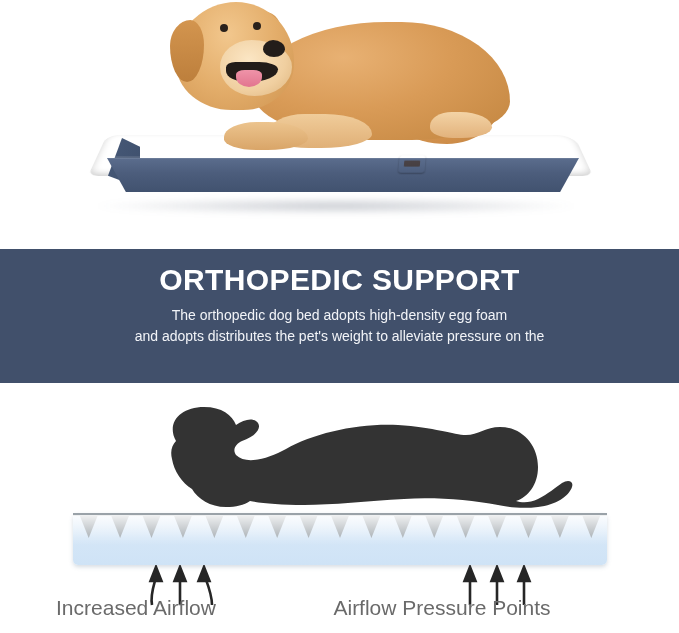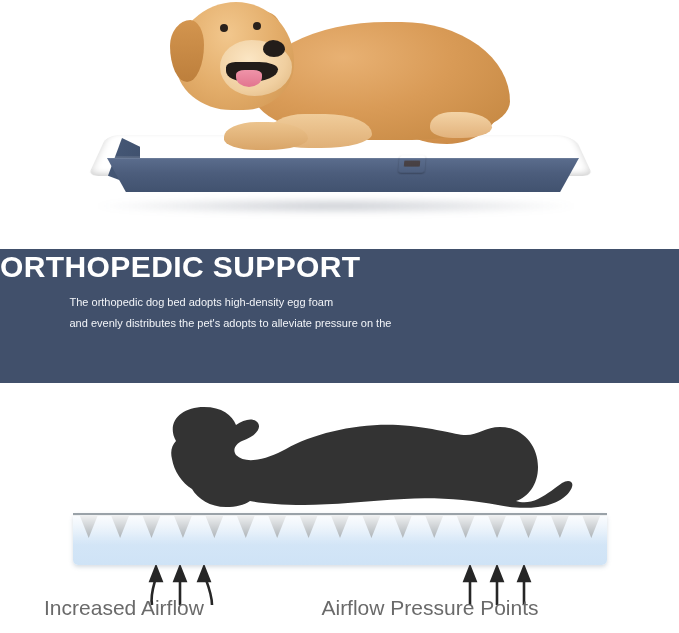--- a/index.html
+++ b/index.html
@@ -225,34 +225,36 @@
 
   
   .banner {
     position: absolute;
     left: 0;
     top: 249px;
     width: 679px;
     height: 134px;
     background: #41506b;
     color: #ffffff;
+    text-align: center;
     box-sizing: border-box;
+    padding-top: 13px;
   }
   .banner h1 {
     margin: 0;
     font-size: 30px;
     line-height: 36px;
     font-weight: 700;
     letter-spacing: 0.4px;
     color: #ffffff;
   }
   .banner .sub {
     margin: 7px auto 0;
     width: 540px;
-    font-size: 11px;
+    font-size: 14px;
     line-height: 21px;
     font-weight: 400;
     color: #f2f4f8;
   }
   .banner .sub span { display: block; }
 
   
   .diagram {
     position: absolute;
     left: 0;
@@ -305,21 +307,21 @@
     position: absolute;
     left: 118px;
     top: 18px;
     width: 470px;
     height: 122px;
   }
 
   .arrows { position: absolute; left: 0; top: 182px; width: 679px; height: 46px; }
   .labels {
     position: absolute;
-    left: 4px;
+    left: 16px;
     top: 210px;
     width: 546px;
     height: 40px;
     display: flex;
   }
   .label {
     flex: 1;
     text-align: center;
     font-size: 21px;
     line-height: 30px;
@@ -362,21 +364,21 @@
     <div class="nose"></div>
     <div class="eye-l"></div>
     <div class="eye-r"></div>
   </div>
 </section>
 
 <section class="banner">
   <h1>ORTHOPEDIC SUPPORT</h1>
   <div class="sub">
     <span>The orthopedic dog bed adopts high-density egg foam</span>
-    <span>and evenly distributes the pet's adopts to alleviate pressure on the</span>
+    <span>and adopts distributes the pet's weight to alleviate pressure on the</span>
   </div>
 </section>
 
 <section class="diagram">
 
   <svg class="sil" viewBox="0 0 470 122">
     <path fill="#333333" d="
       M 58 40
       C 48 22, 62 6, 86 6
       C 104 6, 114 14, 118 24

